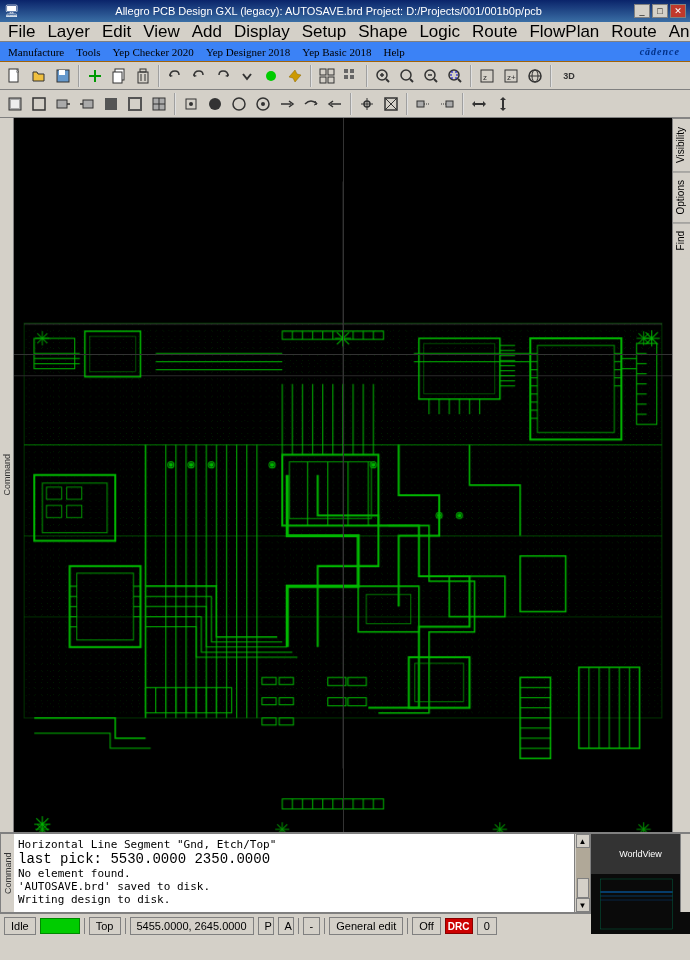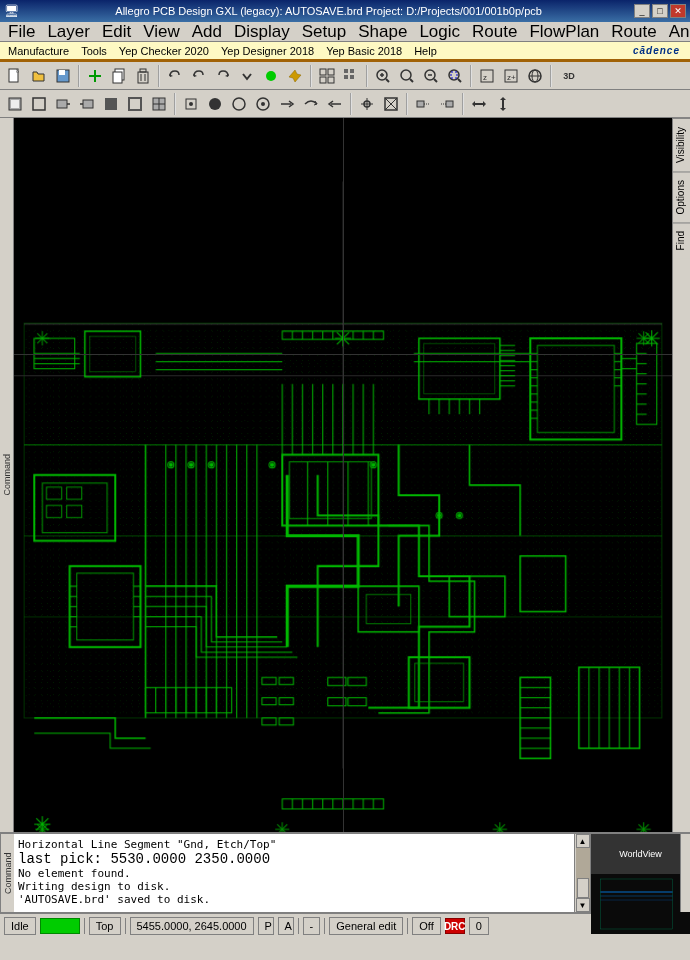--- a/index.html
+++ b/index.html
@@ -34,25 +34,26 @@
     .menu-item {
       padding: 2px 6px;
       font-size: 17px;
       cursor: pointer;
       color: black;
     }
 
     
     #menubar2 {
       height: 20px;
-      background: #fef9c3;
+      background: #3b82f6;
       display: flex;
       align-items: center;
-      border-bottom: 3px solid #a16207;
+      border-bottom: 1px solid #a16207;
       padding: 0 2px;
+      font-family: Liberation Serif, serif;
     }
     .menu-item2 {
       padding: 2px 6px;
       font-size: 11px;
       cursor: pointer;
       color: black;
     }
     #cadence-logo {
       margin-left: auto;
       margin-right: 8px;
@@ -260,21 +261,21 @@
       font-size: 11px;
       height: 18px;
       display: flex; align-items: center;
     }
     .status-green-box {
       width: 40px; height: 16px;
       background: #00cc00;
       border: 1px solid #008800;
     }
     .status-red-box {
-      width: 20px; height: 16px;
+      width: 28px; height: 16px;
       background: #cc0000;
       border: 1px solid #880000;
       color: white; font-size: 10px; font-weight: bold;
       display: flex; align-items: center; justify-content: center;
     }
     .status-sep { width: 1px; height: 16px; background: #808080; }
 
     
     #pcb-svg {
       position: absolute;
@@ -925,22 +926,22 @@
 </div>
 
 <div id="console-area">
   <div id="console-label">
     <span style="font-size:9px;">Command</span>
   </div>
   <div id="console-text">
     <div style="font-size:11px; font-family:monospace;">Horizontal Line Segment "Gnd, Etch/Top"</div>
     <div style="font-size:14px; font-family:Liberation Mono, monospace;">last pick:  5530.0000 2350.0000</div>
     <div style="font-size:11px; font-family:monospace;">No element found.</div>
+    <div style="font-size:11px; font-family:monospace;">'AUTOSAVE.brd' saved to disk.</div>
     <div style="font-size:11px; font-family:monospace;">Writing design to disk.</div>
-    <div style="font-size:11px; font-family:monospace;">'AUTOSAVE.brd' saved to disk.</div>
 
   </div>
   <div id="console-scroll">
     <div class="scroll-btn">▲</div>
     <div class="scroll-track">
       <div class="scroll-thumb"></div>
     </div>
     <div class="scroll-btn">▼</div>
   </div>
   <div id="worldview-panel">

